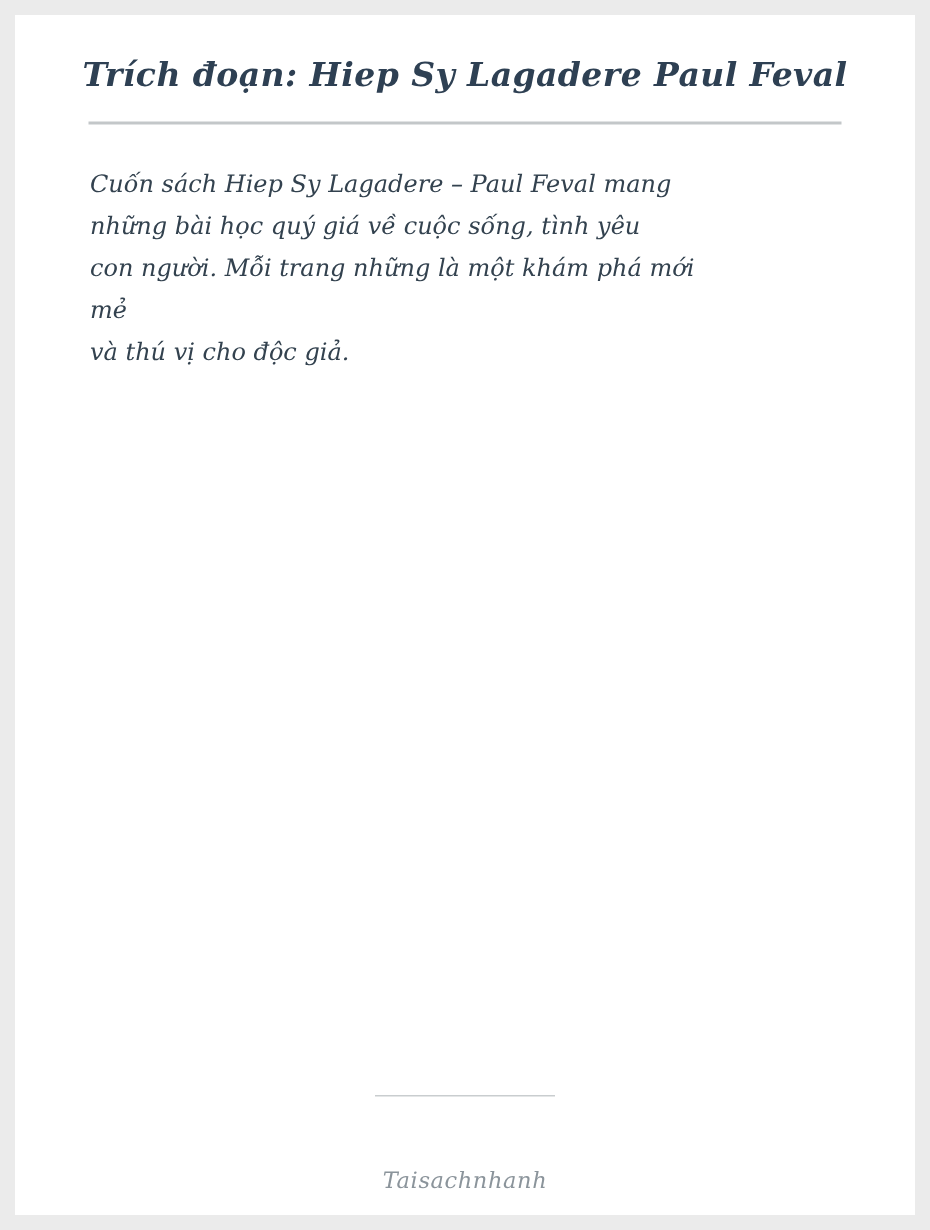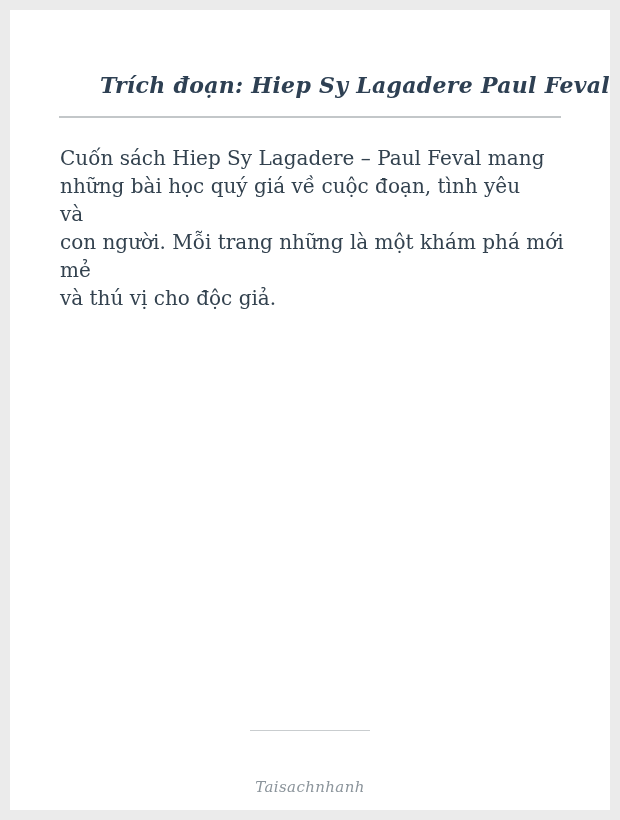--- a/index.html
+++ b/index.html
@@ -27,41 +27,42 @@
     position: absolute;
     left: 10px;
     top: 10px;
     width: 600px;
     height: 800px;
     background: var(--sheet);
     display: flex;
     flex-direction: column;
   }
   .title {
-    margin-top: 62px;
-    text-align: right;
+    margin-top: 27px;
+    text-align: center;
     font-size: 22px;
     font-style: italic;
     font-weight: 700;
     letter-spacing: 0.3px;
     color: var(--title-color);
   }
   .title-divider {
     border: none;
     border-top: 2px solid var(--divider-color);
     width: 502px;
     margin: 18px auto 0 auto;
   }
   .body-text {
     margin-top: 26px;
     padding-left: 50px;
     padding-right: 40px;
   }
   .body-text p {
-    font-size: 20px;
+    font-size: 16px;
+    font-style: italic;
     line-height: 28px;
     color: var(--body-color);
     white-space: nowrap;
   }
   .footer {
     margin-top: auto;
     margin-bottom: 14px;
     display: flex;
     flex-direction: column;
     align-items: center;
@@ -84,22 +85,21 @@
 
 <div class="canvas">
   <div class="sheet">
 
     <h1 class="title">Trích đoạn: Hiep Sy Lagadere Paul Feval</h1>
 
     <hr class="title-divider">
 
     <div class="body-text">
       <p>Cuốn sách Hiep Sy Lagadere – Paul Feval mang</p>
-      <p>những bài học quý giá về cuộc đoạn, tình yêu</p>
-      <p>và</p>
+      <p>những bài học quý giá về cuộc sống, tình yêu</p>
       <p>con người. Mỗi trang những là một khám phá mới</p>
       <p>mẻ</p>
       <p>và thú vị cho độc giả.</p>
     </div>
 
     <div class="footer">
       <div class="footer-divider"></div>
       <div class="footer-text">Taisachnhanh</div>
     </div>
 

